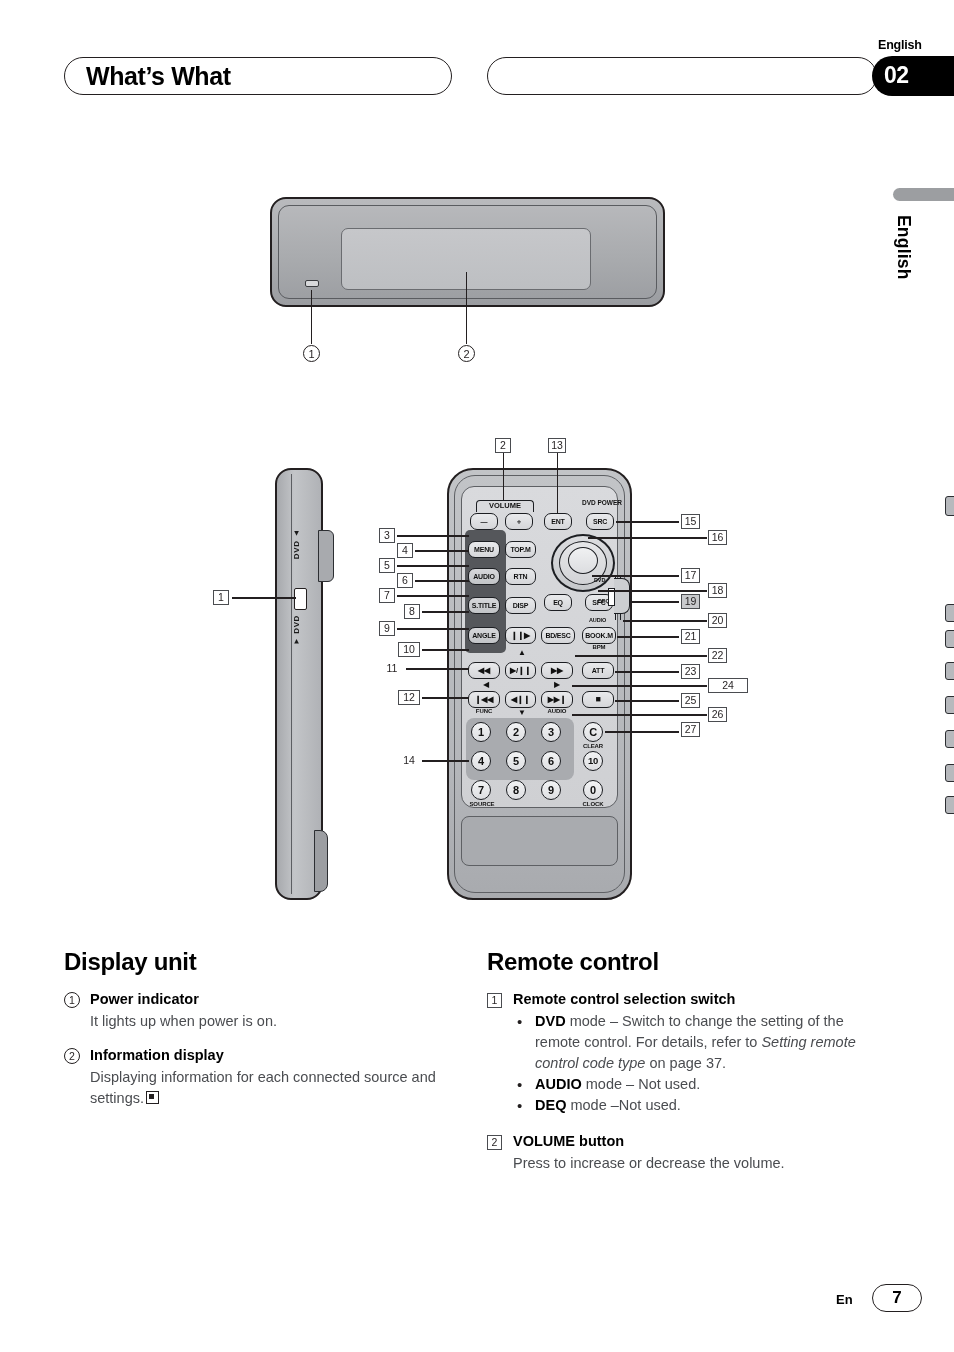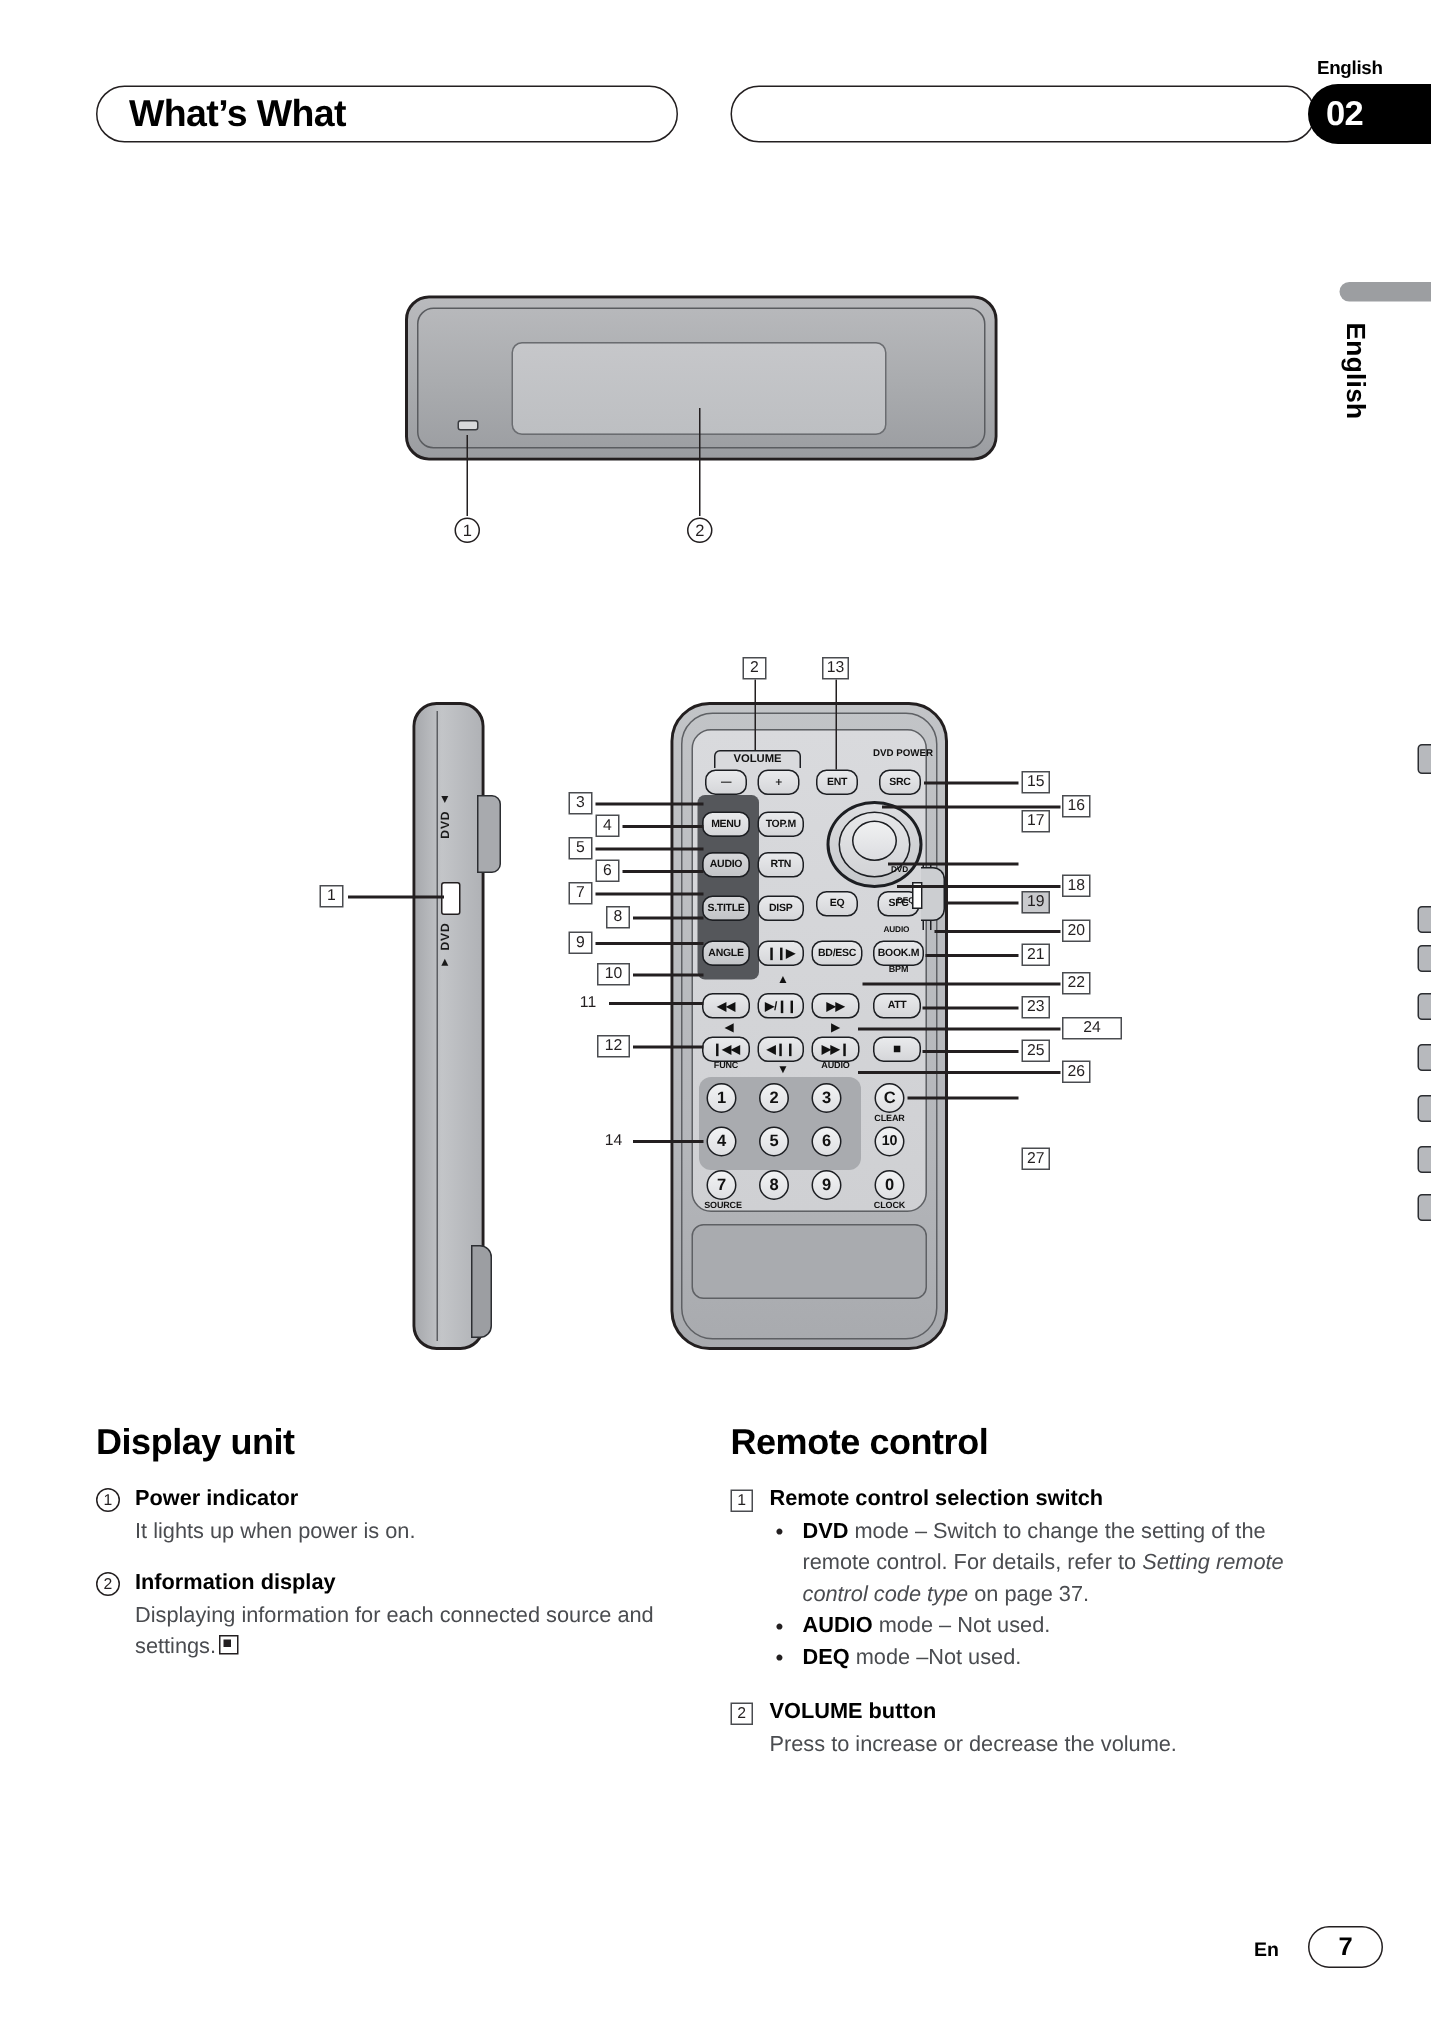--- a/index.html
+++ b/index.html
@@ -463,21 +463,21 @@
   <div class="cline" style="left:422px;top:760px;width:47px;"></div>
   <div class="cbox" style="left:398px;top:753px;width:22px;border-color:transparent;">14</div>
 
   <div class="cline" style="left:616px;top:521px;width:63px;"></div>
   <div class="cbox" style="left:681px;top:514px;width:19px;">15</div>
 
   <div class="cline" style="left:588px;top:537px;width:119px;"></div>
   <div class="cbox" style="left:708px;top:530px;width:19px;">16</div>
 
   <div class="cline" style="left:592px;top:575px;width:87px;"></div>
-  <div class="cbox" style="left:681px;top:540px;width:19px;">17</div>
+  <div class="cbox" style="left:681px;top:568px;width:19px;">17</div>
 
   <div class="cline" style="left:598px;top:590px;width:109px;"></div>
   <div class="cbox" style="left:708px;top:583px;width:19px;">18</div>
 
   <div class="cline" style="left:632px;top:601px;width:47px;"></div>
   <div class="cbox" style="left:681px;top:594px;width:19px;background:#c9cacd;">19</div>
 
   <div class="cline" style="left:623px;top:620px;width:84px;"></div>
   <div class="cbox" style="left:708px;top:613px;width:19px;">20</div>
 
@@ -493,21 +493,21 @@
   <div class="cline" style="left:572px;top:685px;width:135px;"></div>
   <div class="cbox" style="left:708px;top:678px;width:40px;">24</div>
 
   <div class="cline" style="left:615px;top:700px;width:64px;"></div>
   <div class="cbox" style="left:681px;top:693px;width:19px;">25</div>
 
   <div class="cline" style="left:572px;top:714px;width:135px;"></div>
   <div class="cbox" style="left:708px;top:707px;width:19px;">26</div>
 
   <div class="cline" style="left:605px;top:731px;width:74px;"></div>
-  <div class="cbox" style="left:681px;top:765px;width:19px;">27</div>
+  <div class="cbox" style="left:681px;top:722px;width:19px;">27</div>
 </div>
 
 <div class="col" id="col-left">
   <h2 class="sec-h">Display unit</h2>
 
   <div class="item">
     <span class="marker-circ">1</span>
     <div class="item-head">Power indicator</div>
     <div class="item-body">It lights up when power is on.</div>
   </div>

